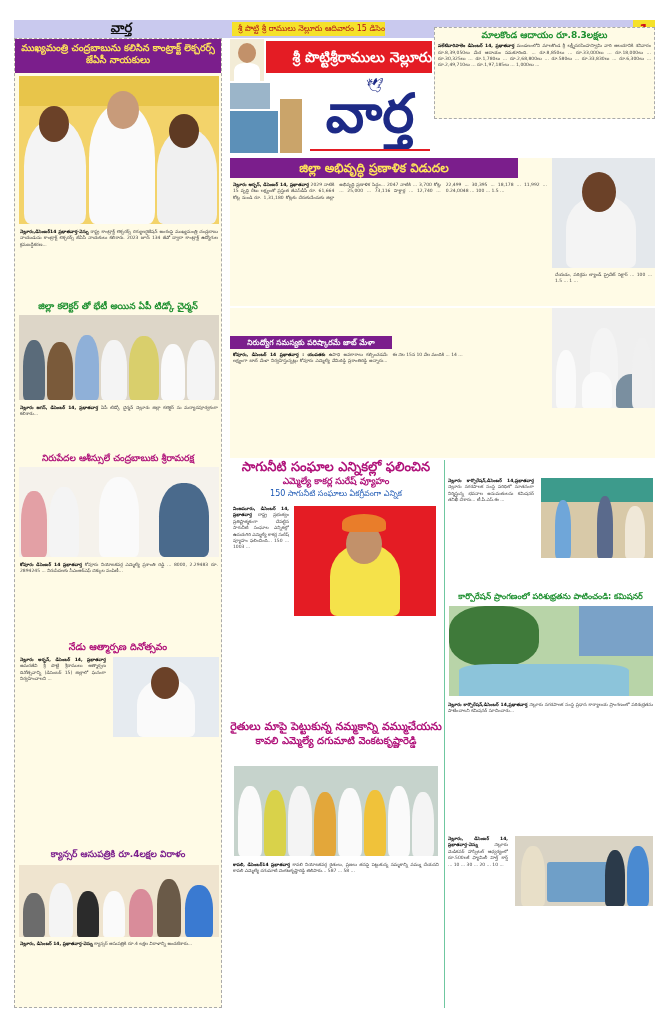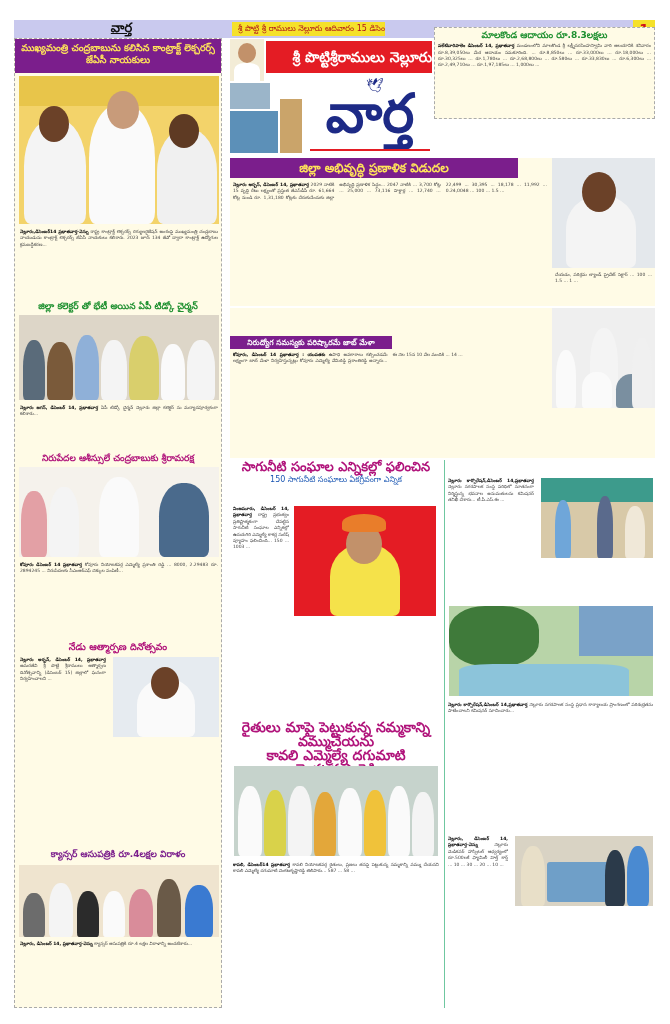--- a/index.html
+++ b/index.html
@@ -127,33 +127,34 @@
       <div class="person" style="left:38px;width:28px;height:80px;background:#f4f4f4"></div>
       <div class="person" style="left:30px;width:30px;height:36px;background:#fafafa"></div>
       <div class="person" style="left:64px;width:34px;height:34px;background:#7a8fa0"></div>
       <div class="person" style="left:80px;width:20px;height:70px;background:#f0f0f0"></div>
     </div>
     <div class="txt" style="position:absolute;left:322px;top:102px;width:103px;height:46px"></div>
   </div>
 
   <div class="col" style="left:216px;top:440px;width:212px;height:250px">
     <div class="hd mag" style="font-size:13px;line-height:14px">సాగునీటి సంఘాల ఎన్నికల్లో ఫలించిన</div>
+    <div class="hd mag" style="font-size:9px;line-height:14px">ఎమ్మెల్యే కాకర్ల సురేష్ వ్యూహం</div>
     <div class="hd" style="font-size:8px;line-height:12px;color:#1a56b3;font-weight:normal">150 సాగునీటి సంఘాలు ఏకగ్రీవంగా ఎన్నిక</div>
     <div class="txt" style="position:absolute;left:0;top:44px;width:62px;height:112px"><b>వింజమూరు, డిసెంబర్ 14, ప్రభాతవార్త</b> <span>రాష్ట్ర ప్రభుత్వం ప్రతిష్టాత్మకంగా చేపట్టిన సాగునీటి సంఘాల ఎన్నికల్లో ఉదయగిరి ఎమ్మెల్యే కాకర్ల సురేష్ వ్యూహం ఫలించింది... 150 ... 1003 ...</span></div>
     <div class="ph" style="left:64px;top:46px;width:142px;height:110px;background:#e41c24">
       <div class="person" style="left:36px;width:70px;height:72px;background:#f5e24a"></div>
       <div class="head" style="left:52px;top:18px;width:36px;height:40px;background:#c2916a"></div>
       <div style="position:absolute;left:48px;top:8px;width:44px;height:18px;background:#e97d2a;border-radius:50% 50% 20% 20%"></div>
     </div>
     <div class="txt" style="position:absolute;left:0;top:158px;width:212px;height:92px"></div>
   </div>
 
   <div class="col" style="left:216px;top:700px;width:212px;height:288px">
-    <div class="hd mag" style="font-size:14px;line-height:14px">రైతులు మాపై పెట్టుకున్న నమ్మకాన్ని వమ్ముచేయను</div>
-    <div class="hd mag" style="font-size:14px;line-height:14px">కావలి ఎమ్మెల్యే దగుమాటి వెంకటకృష్ణారెడ్డి</div>
+    <div class="hd mag" style="font-size:11px;line-height:14px">రైతులు మాపై పెట్టుకున్న నమ్మకాన్ని వమ్ముచేయను</div>
+    <div class="hd mag" style="font-size:10px;line-height:14px">కావలి ఎమ్మెల్యే దగుమాటి వెంకటకృష్ణారెడ్డి</div>
     <div class="ph" style="left:4px;top:46px;width:204px;height:90px;background:#c6d3cc">
       <div class="person" style="left:4px;width:24px;height:70px;background:#fafafa"></div>
       <div class="person" style="left:30px;width:22px;height:66px;background:#d9d24a"></div>
       <div class="person" style="left:54px;width:24px;height:70px;background:#f4f4f4"></div>
       <div class="person" style="left:80px;width:22px;height:64px;background:#e3a73a"></div>
       <div class="person" style="left:104px;width:24px;height:68px;background:#fafafa"></div>
       <div class="person" style="left:130px;width:22px;height:66px;background:#f0c23a"></div>
       <div class="person" style="left:154px;width:22px;height:70px;background:#fafafa"></div>
       <div class="person" style="left:178px;width:22px;height:64px;background:#f4f4f4"></div>
     </div>
@@ -162,20 +163,21 @@
 
   <div class="col" style="left:430px;top:440px;width:211px;height:548px;border-left:1px solid #6fc7a0">
     <div class="txt" style="position:absolute;left:0;top:16px;width:92px;height:110px"><b>నెల్లూరు కార్పొరేషన్,డిసెంబర్ 14,ప్రభాతవార్త</b> <span>నెల్లూరు నగరపాలక సంస్థ పరిధిలో నూతనంగా నిర్మిస్తున్న భవనాల అనుమతులను కమిషనర్ తనిఖీ చేశారు... టీ.పీ.ఎస్.ఈ ...</span></div>
     <div class="ph" style="left:96px;top:18px;width:112px;height:80px;background:#d8c9a8">
       <div style="position:absolute;left:0;top:0;width:112px;height:24px;background:#3d9b8c"></div>
       <div class="person" style="left:14px;width:16px;height:58px;background:#6fa6d9"></div>
       <div class="person" style="left:56px;width:16px;height:62px;background:#5a6a8c"></div>
       <div class="person" style="left:84px;width:20px;height:52px;background:#f0e8d8"></div>
     </div>
 
+    <div class="hd grn" style="position:absolute;left:0;top:130px;width:211px;font-size:8px;line-height:14px">కార్పొరేషన్ ప్రాంగణంలో పరిశుభ్రతను పాటించండి: కమిషనర్</div>
     <div class="ph" style="left:4px;top:146px;width:204px;height:90px;background:#b8d4a8">
       <div style="position:absolute;left:0;top:0;width:90px;height:60px;background:#3f7a3a;border-radius:40%"></div>
       <div style="position:absolute;left:130px;top:0;width:74px;height:50px;background:#7aa2c8"></div>
       <div style="position:absolute;left:10px;top:58px;width:170px;height:32px;background:#8cc4da;border-radius:20% 20% 0 0"></div>
     </div>
     <div class="txt" style="position:absolute;left:0;top:240px;width:211px;height:116px"><b>నెల్లూరు కార్పొరేషన్,డిసెంబర్ 14,ప్రభాతవార్త</b> <span>నెల్లూరు నగరపాలక సంస్థ ప్రధాన కార్యాలయ ప్రాంగణంలో పరిశుభ్రతను పాటించాలని కమిషనర్ సూచించారు...</span></div>
 
     <div class="txt" style="position:absolute;left:0;top:374px;width:66px;height:72px"><b>నెల్లూరు, డిసెంబర్ 14, ప్రభాతవార్త-వెన్ను</b> <span>నెల్లూరు మెడికవర్ హాస్పిటల్ ఆధ్వర్యంలో రూ.500లకే ఫ్యామిలీ హెల్త్ కార్డ్ ... 10 ... 30 ... 20 ... 10 ...</span></div>
     <div class="ph" style="left:70px;top:376px;width:138px;height:70px;background:#d9d3c4">
       <div class="person" style="left:6px;width:24px;height:60px;background:#e8dfc8"></div>

